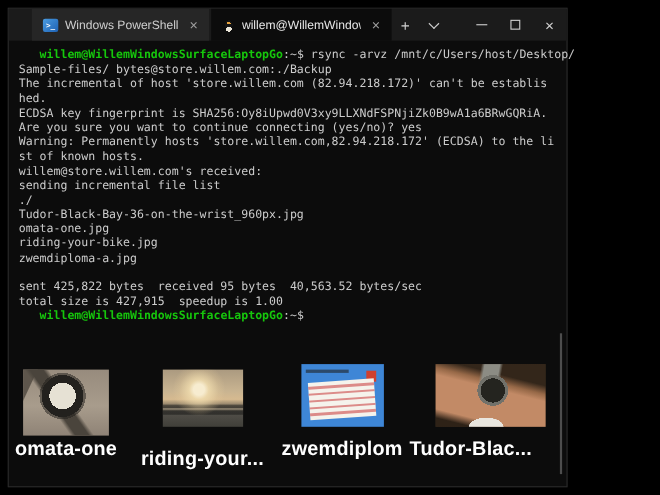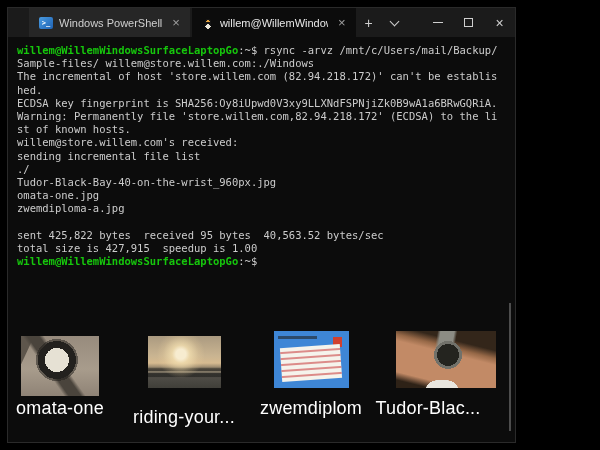--- a/index.html
+++ b/index.html
@@ -58,32 +58,32 @@
   .min-glyph{width:10px;height:1px;background:#cfcfcf;display:block;}
   .max-glyph{width:9px;height:9px;border:1px solid #cfcfcf;display:block;box-sizing:border-box;}
   .close-glyph{font-size:14px;line-height:14px;}
   
   .term{
     position:absolute;left:9px;top:36px;right:8px;
     font-family:"DejaVu Sans Mono","Liberation Mono",monospace;
     font-size:10.5px;line-height:13.2px;color:#cccccc;
   }
   .term-line{white-space:pre;height:13.2px;}
-  .c-green{color:#16c60c;font-weight:700;}
+  .c-green{color:#16c60c;font-weight:700;margin-left:19px;}
   .c-fg{color:#cccccc;}
   
   .scrollthumb{
     position:absolute;left:501px;top:295px;width:2px;height:128px;background:#4d4d4d;
   }
   
   .thumbs{position:absolute;inset:0;pointer-events:none;}
   .thumb-img{position:absolute;overflow:hidden;pointer-events:auto;}
   .thumb-label{
     position:absolute;transform:translateX(-50%);white-space:nowrap;
-    color:#ffffff;font-size:18px;font-weight:400;letter-spacing:0.2px;
+    color:#ffffff;font-size:18px;font-weight:700;letter-spacing:0.2px;
   }
   .tpos-0{left:13px;top:328px;width:78px;height:60px;}
   .tpos-1{left:140px;top:328px;width:73px;height:52px;}
   .tpos-2{left:266px;top:323px;width:75px;height:57px;}
   .tpos-3{left:388px;top:323px;width:100px;height:57px;}
   .lpos-0{left:52px;top:390px;}
   .lpos-1{left:176px;top:399px;}
   .lpos-2{left:303px;top:390px;}
   .lpos-3{left:420px;top:390px;}
   
@@ -157,32 +157,34 @@
     <div class="winctl">
       <span class="min-glyph"></span>
     </div>
     <div class="winctl">
       <span class="max-glyph"></span>
     </div>
     <div class="winctl close-glyph">×</div>
   </div>
 
   <div class="term" id="term">
-      <div class="term-line"><span class="c-green">willem@WillemWindowsSurfaceLaptopGo</span><span class="c-fg">:~$ rsync -arvz /mnt/c/Users/mail/Backup/</span></div>
-      <div class="term-line"><span class="c-fg">Sample-files/ willem@store.willem.com:./Windows</span></div>
+      <div class="term-line"><span class="c-green">willem@WillemWindowsSurfaceLaptopGo</span><span class="c-fg">:~$ rsync -arvz /mnt/c/Users/host/Desktop/</span></div>
+      <div class="term-line"><span class="c-fg">Sample-files/ bytes@store.willem.com:./Backup</span></div>
       <div class="term-line"><span class="c-fg">The incremental of host 'store.willem.com (82.94.218.172)' can't be establis</span></div>
       <div class="term-line"><span class="c-fg">hed.</span></div>
       <div class="term-line"><span class="c-fg">ECDSA key fingerprint is SHA256:Oy8iUpwd0V3xy9LLXNdFSPNjiZk0B9wA1a6BRwGQRiA.</span></div>
-      <div class="term-line"><span class="c-fg">Warning: Permanently file 'store.willem.com,82.94.218.172' (ECDSA) to the li</span></div>
+      <div class="term-line"><span class="c-fg">Are you sure you want to continue connecting (yes/no)? yes</span></div>
+      <div class="term-line"><span class="c-fg">Warning: Permanently hosts 'store.willem.com,82.94.218.172' (ECDSA) to the li</span></div>
       <div class="term-line"><span class="c-fg">st of known hosts.</span></div>
       <div class="term-line"><span class="c-fg">willem@store.willem.com's received:</span></div>
       <div class="term-line"><span class="c-fg">sending incremental file list</span></div>
       <div class="term-line"><span class="c-fg">./</span></div>
-      <div class="term-line"><span class="c-fg">Tudor-Black-Bay-40-on-the-wrist_960px.jpg</span></div>
+      <div class="term-line"><span class="c-fg">Tudor-Black-Bay-36-on-the-wrist_960px.jpg</span></div>
       <div class="term-line"><span class="c-fg">omata-one.jpg</span></div>
+      <div class="term-line"><span class="c-fg">riding-your-bike.jpg</span></div>
       <div class="term-line"><span class="c-fg">zwemdiploma-a.jpg</span></div>
       <div class="term-line">&nbsp;</div>
       <div class="term-line"><span class="c-fg">sent 425,822 bytes  received 95 bytes  40,563.52 bytes/sec</span></div>
       <div class="term-line"><span class="c-fg">total size is 427,915  speedup is 1.00</span></div>
       <div class="term-line"><span class="c-green">willem@WillemWindowsSurfaceLaptopGo</span><span class="c-fg">:~$</span></div>
     </div>
 
   <div class="thumbs" id="thumbs">
       <div class="thumb-img art-omata tpos-0"></div>
       <div class="thumb-label lpos-0">omata-one</div>

